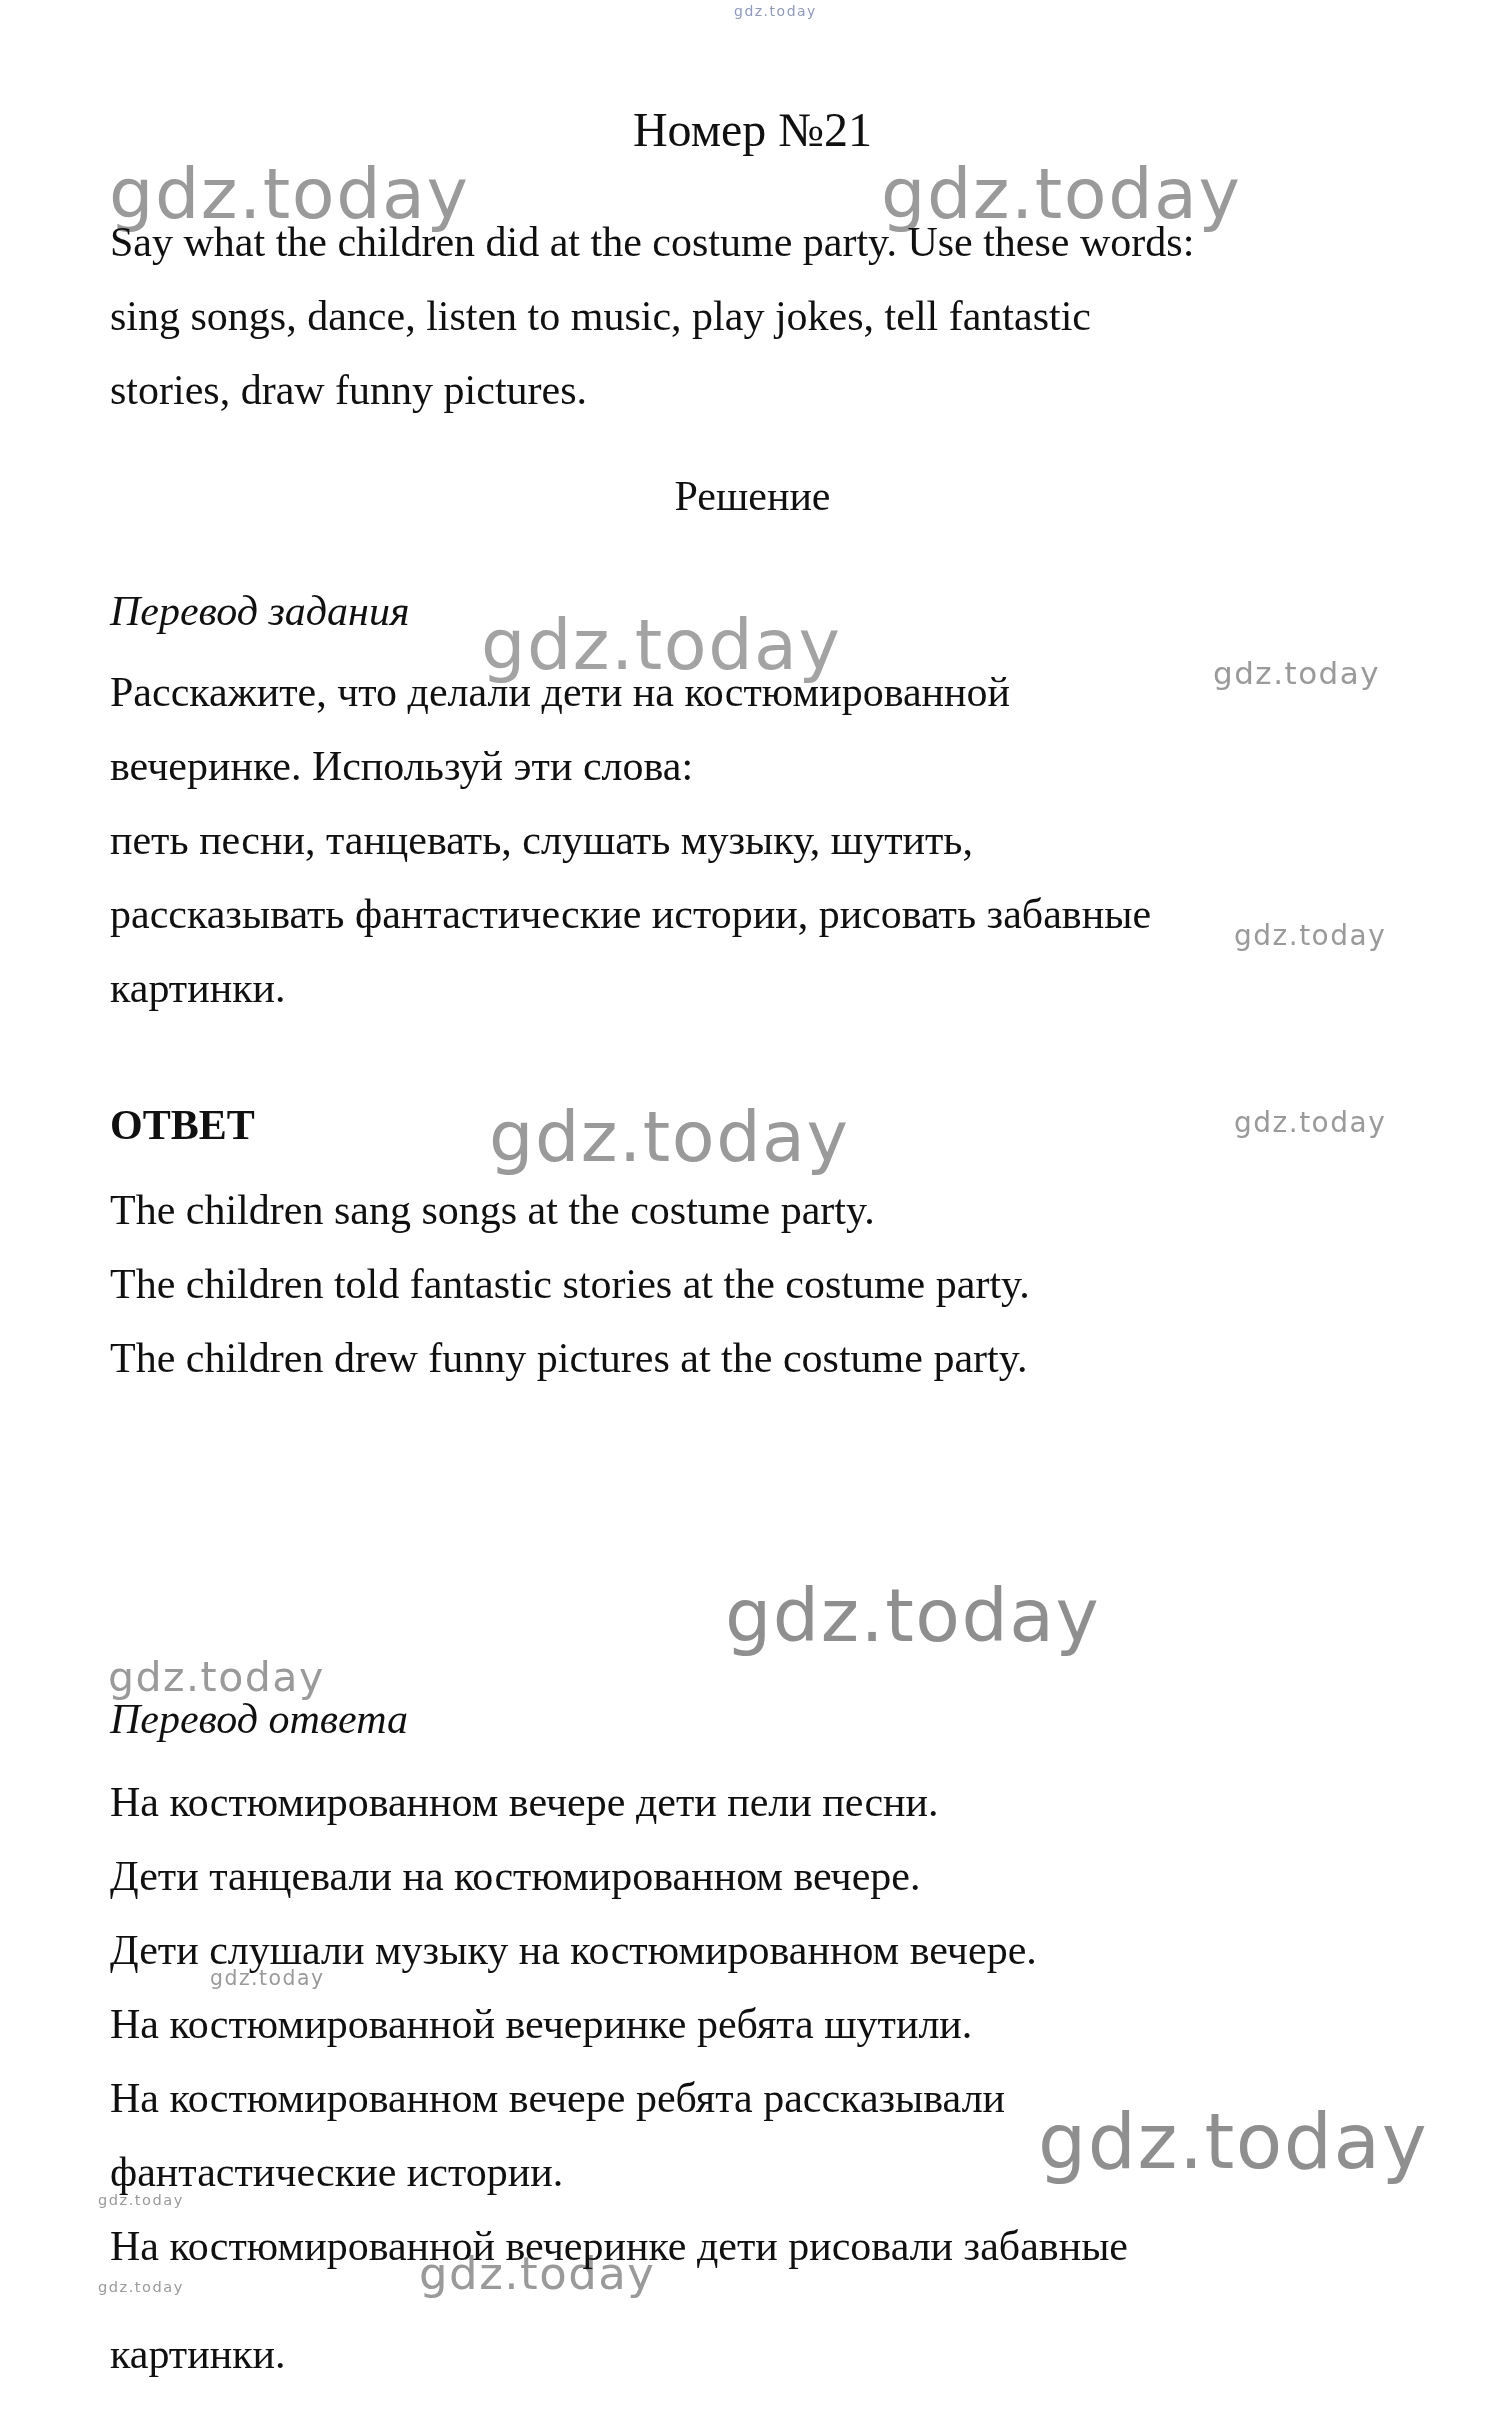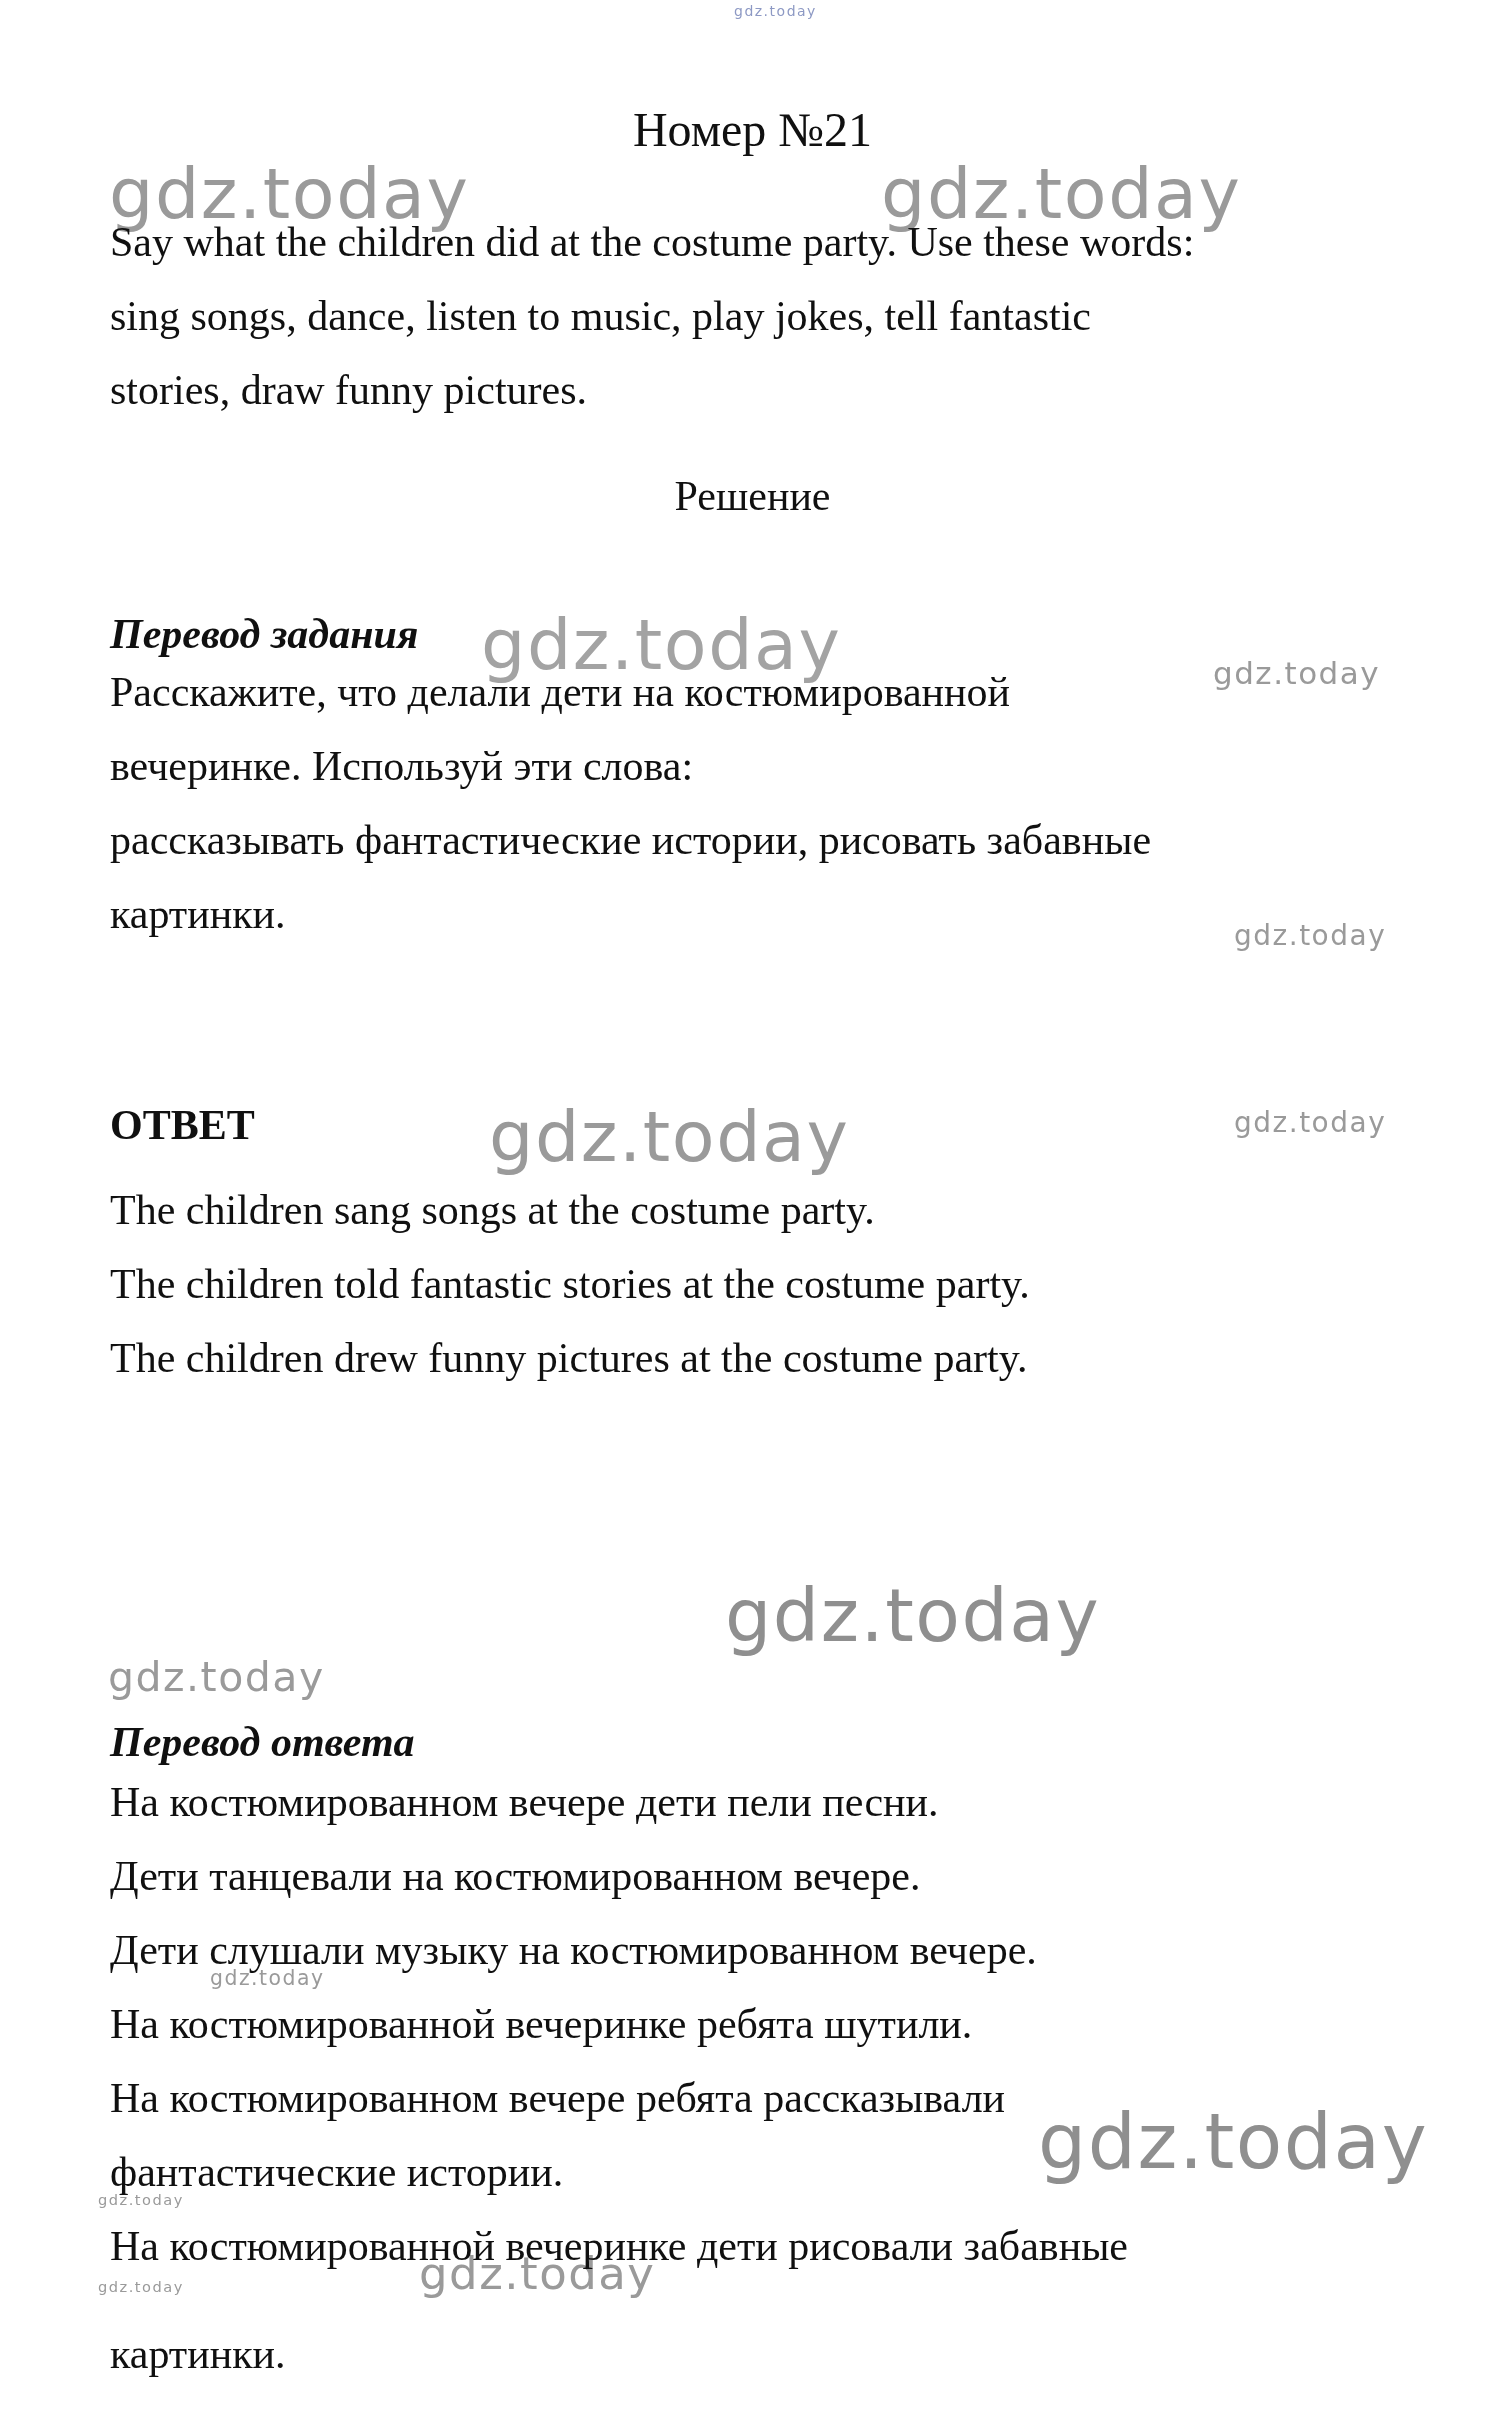--- a/index.html
+++ b/index.html
@@ -23,21 +23,21 @@
   .title { font-size: 48px; }
   .body-block {
     position: absolute;
     font-size: 42px;
     line-height: 74px;
     white-space: nowrap;
   }
   .body-line { white-space: nowrap; }
   .heading { font-size: 42px; white-space: nowrap; }
   .bold { font-weight: bold; }
-  .bold-italic { font-weight: bold; font-style: italic; margin-top: 23px; }
+  .bold-italic { font-weight: normal; font-style: italic; }
   .push-down { margin-top: 34px; }
   .wm {
     position: absolute;
     font-family: "DejaVu Sans", sans-serif;
     font-weight: normal;
     letter-spacing: 1.5px;
     white-space: nowrap;
     pointer-events: none;
   }
 </style>
@@ -68,20 +68,21 @@
   <div class="body-line">stories, draw funny pictures.</div>
 </div>
 
 <div class="center-line heading" style="top:472px;">Решение</div>
 
 <div class="abs heading bold-italic" style="left:110px; top:587px;">Перевод задания</div>
 
 <div class="body-block" style="left:110px; top:655px;">
   <div class="body-line">Расскажите, что делали дети на костюмированной</div>
   <div class="body-line">вечеринке. Используй эти слова:</div>
+  <div class="body-line">петь песни, танцевать, слушать музыку, шутить,</div>
   <div class="body-line">рассказывать фантастические истории, рисовать забавные</div>
   <div class="body-line">картинки.</div>
 </div>
 
 <div class="abs heading bold" style="left:110px; top:1101px;">ОТВЕТ</div>
 
 <div class="body-block" style="left:110px; top:1173px;">
   <div class="body-line">The children sang songs at the costume party.</div>
   <div class="body-line">The children told fantastic stories at the costume party.</div>
   <div class="body-line">The children drew funny pictures at the costume party.</div>

